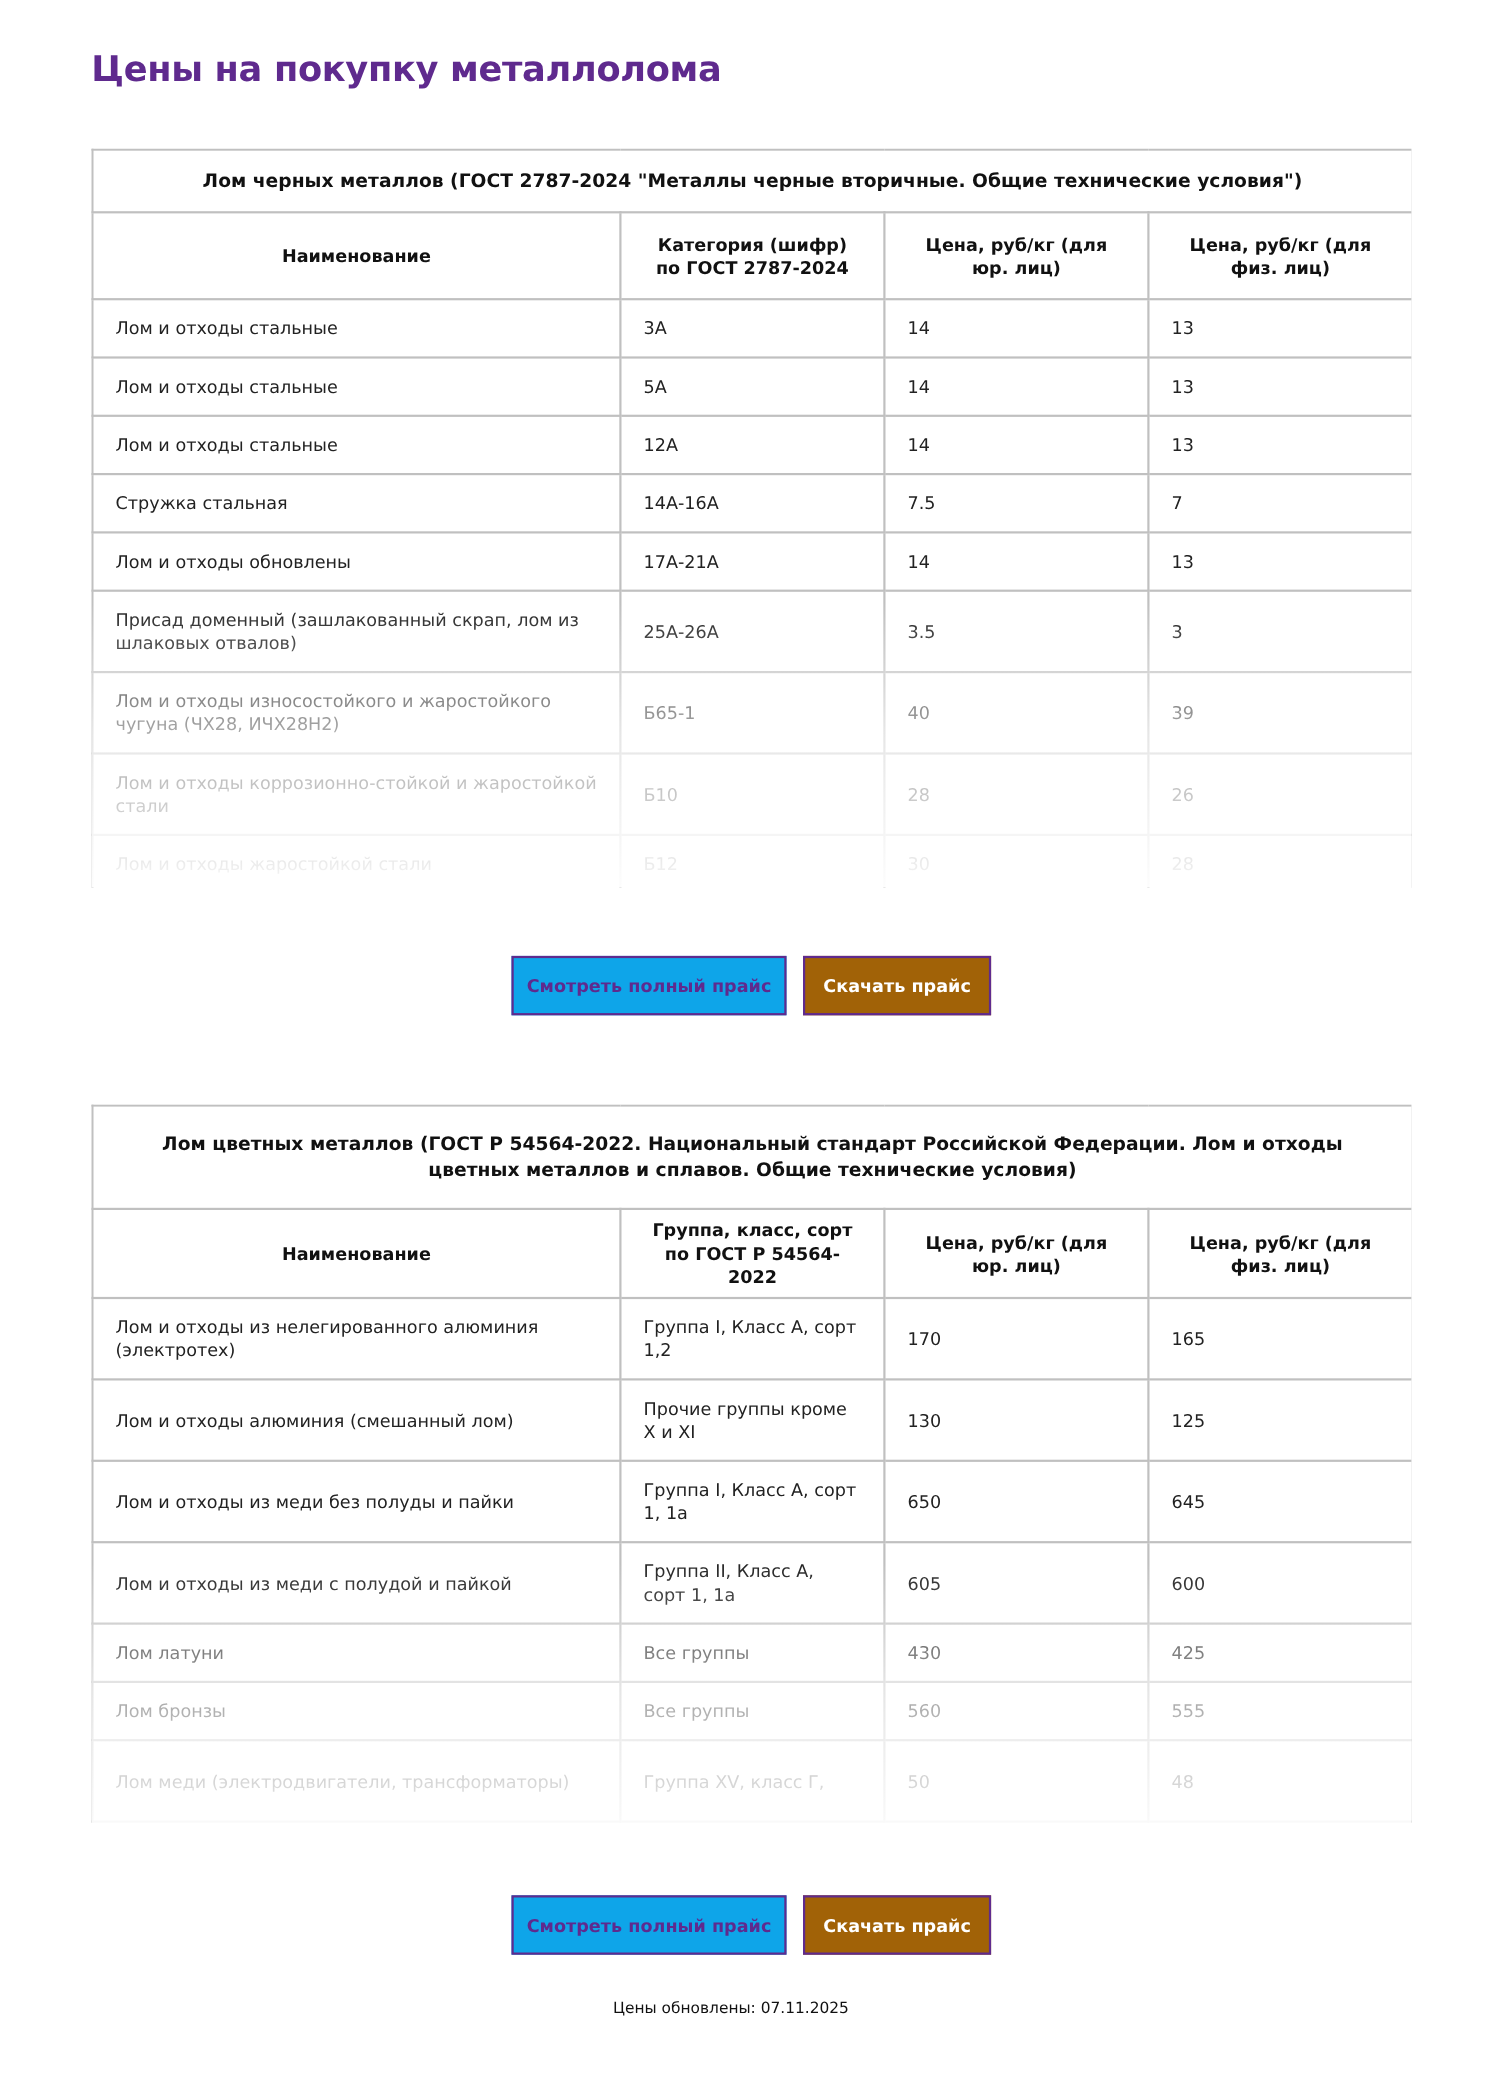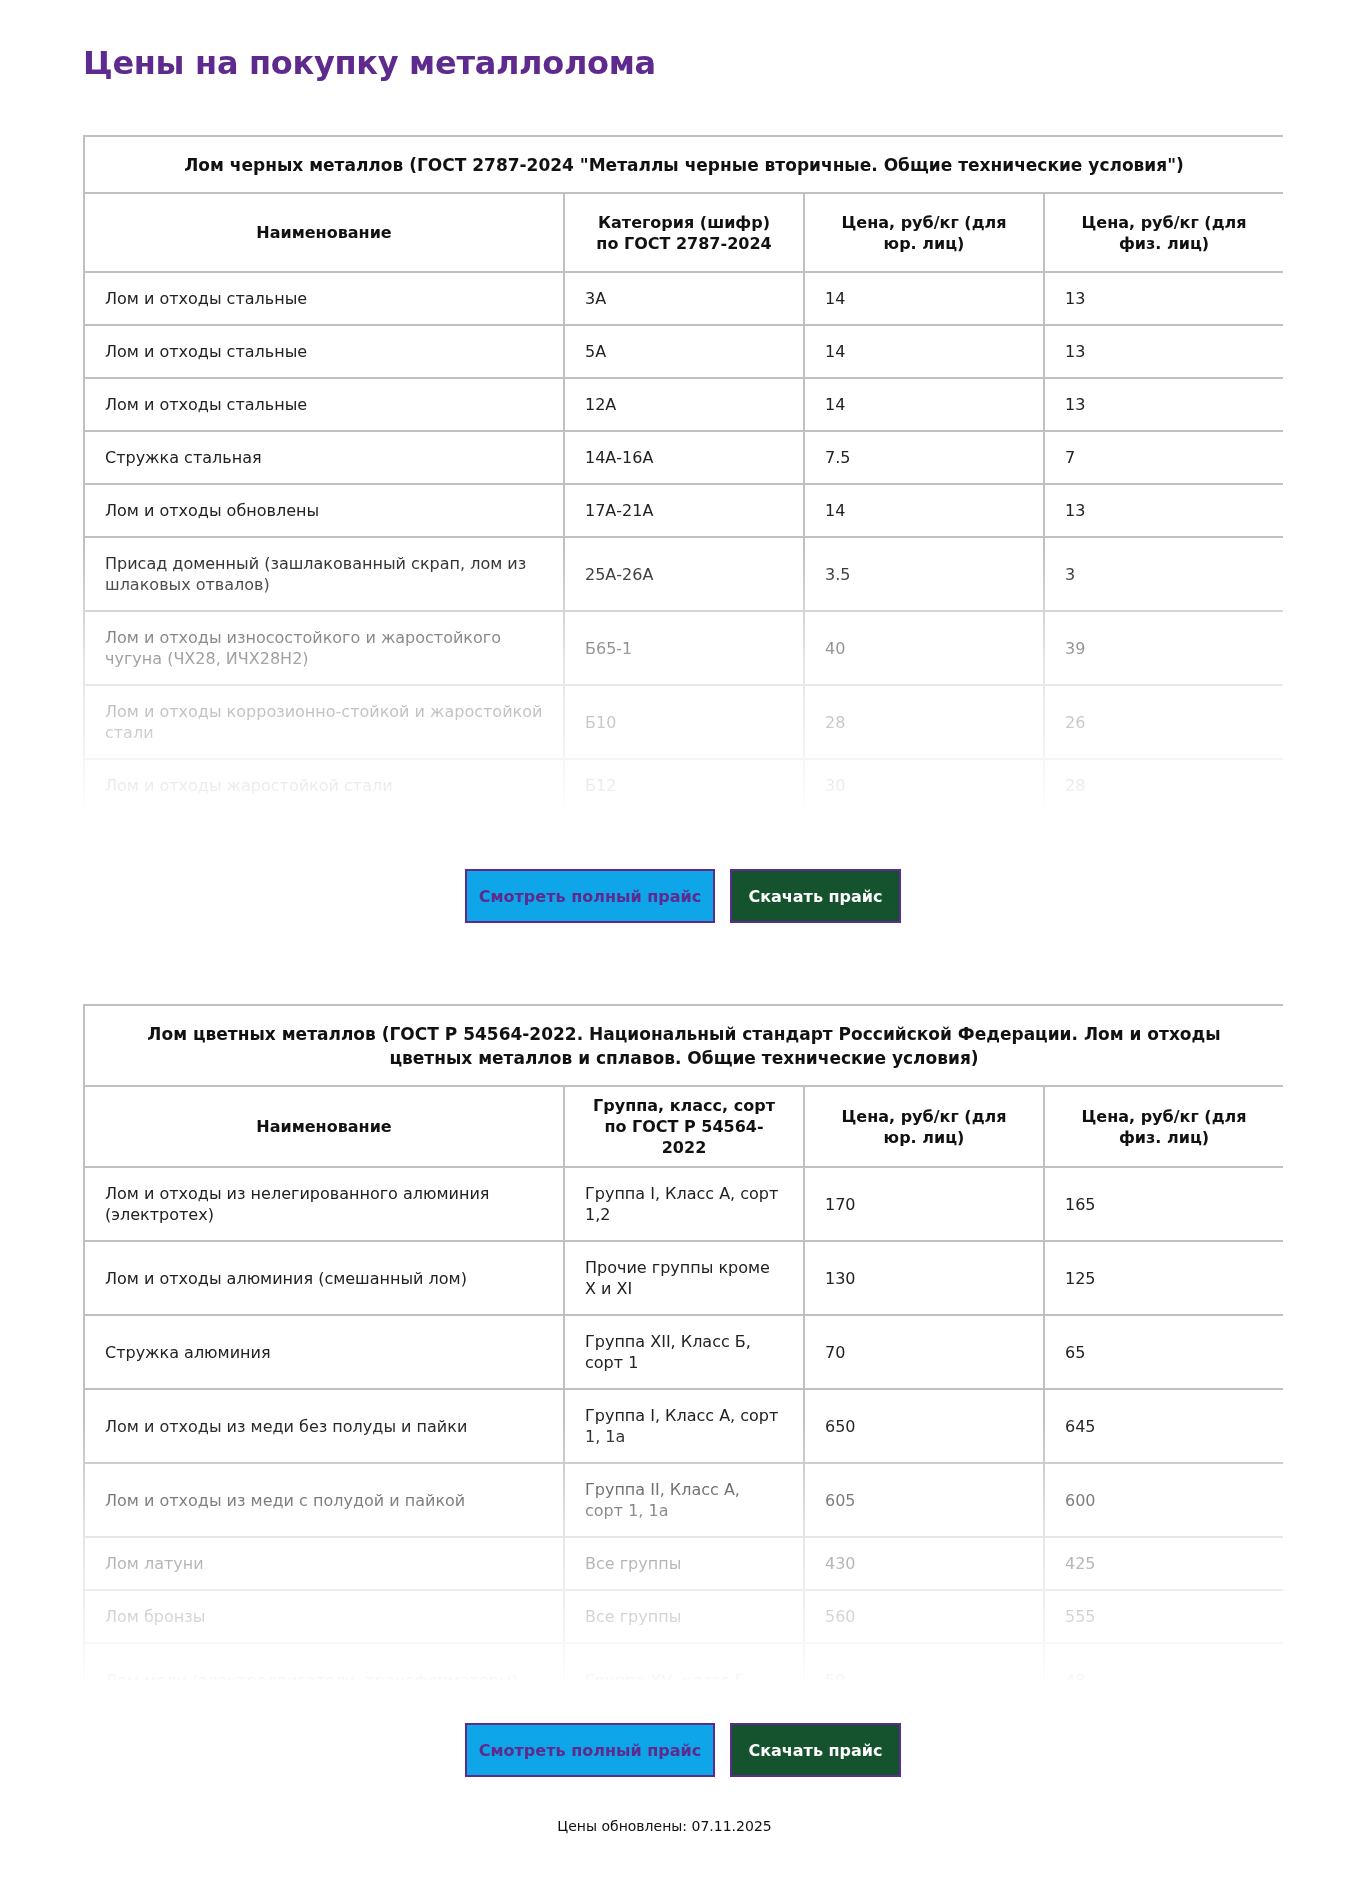--- a/index.html
+++ b/index.html
@@ -57,21 +57,21 @@
     }
     table.price .caption-cell {
       text-align: center;
       font-weight: bold;
       font-size: 17px;
       color: #111;
       padding: 14px 40px;
       line-height: 24px;
     }
     table.t1tab .caption-cell { height: 57px; }
-    table.t2tab .caption-cell { height: 81px; }
+    table.t2tab .caption-cell { height: 94px; }
     table.price th {
       text-align: center;
       font-weight: bold;
       font-size: 16px;
       color: #111;
       height: 79px;
       padding: 8px 24px;
     }
     table.price td { height: 53px; color: #222; }
     table.price tr.tall td { height: 74px; }
@@ -97,21 +97,21 @@
     }
     .btn-outline {
       width: 250px;
       border: 2px solid #5f2a8e;
       background: #0ea5e9;
       color: #5f2a8e;
     }
     .btn-filled {
       width: 171px;
       border: 2px solid #5f2a8e;
-      background: #14532d;
+      background: #a16207;
       color: #ffffff;
     }
     .updated {
       position: absolute;
       left: 0;
       top: 1818px;
       width: 1305px;
       text-align: center;
       font-size: 14px;
       color: #111;
@@ -228,26 +228,20 @@
       <td>170</td>
       <td>165</td>
     </tr>
     <tr class="tall">
       <td>Лом и отходы алюминия (смешанный лом)</td>
       <td>Прочие группы кроме X и XI</td>
       <td>130</td>
       <td>125</td>
     </tr>
     <tr class="tall">
-      <td>Стружка алюминия</td>
-      <td>Группа XII, Класс Б, сорт 1</td>
-      <td>70</td>
-      <td>65</td>
-    </tr>
-    <tr class="tall">
       <td>Лом и отходы из меди без полуды и пайки</td>
       <td>Группа I, Класс А, сорт 1, 1а</td>
       <td>650</td>
       <td>645</td>
     </tr>
     <tr class="tall">
       <td>Лом и отходы из меди с полудой и пайкой</td>
       <td>Группа II, Класс А, сорт 1, 1а</td>
       <td>605</td>
       <td>600</td>

